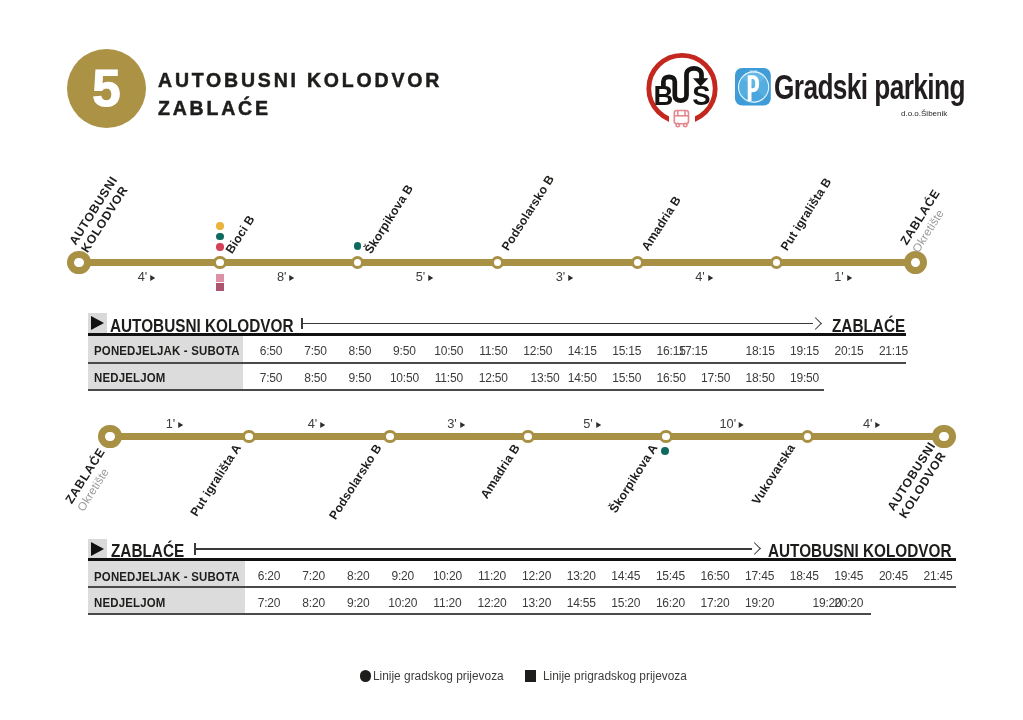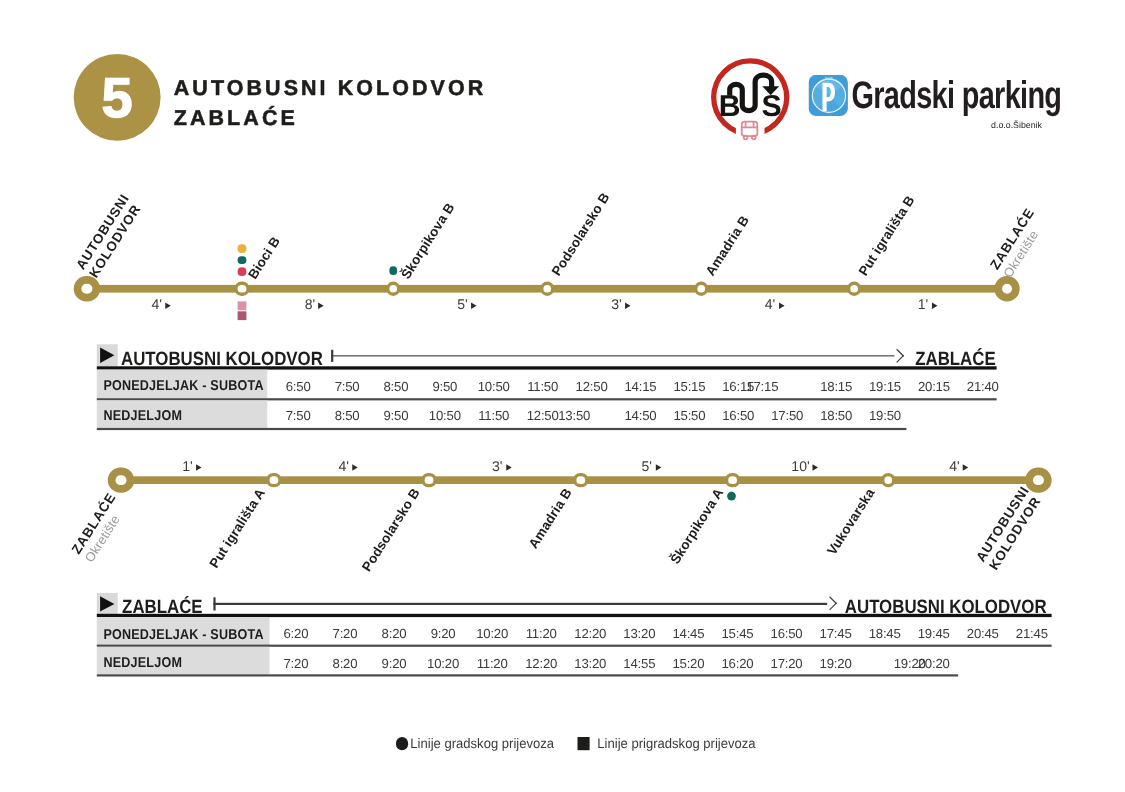--- a/index.html
+++ b/index.html
@@ -164,34 +164,34 @@
 <span class="tv" style="left:448.8px;top:351px">10:50</span>
 <span class="tv" style="left:493.3px;top:351px">11:50</span>
 <span class="tv" style="left:537.8px;top:351px">12:50</span>
 <span class="tv" style="left:582.2px;top:351px">14:15</span>
 <span class="tv" style="left:626.7px;top:351px">15:15</span>
 <span class="tv" style="left:671.1px;top:351px">16:15</span>
 <span class="tv" style="left:693px;top:351px">17:15</span>
 <span class="tv" style="left:760.1px;top:351px">18:15</span>
 <span class="tv" style="left:804.5px;top:351px">19:15</span>
 <span class="tv" style="left:849.0px;top:351px">20:15</span>
-<span class="tv" style="left:893.4px;top:351px">21:40</span>
+<span class="tv" style="left:893.4px;top:351px">21:15</span>
 
   <div class="hline" style="left:88px;top:362.1px;width:818px;height:1.5px;background:#4a4a4a;"></div>
 
   <div class="cell" style="left:88px;top:363.6px;width:155px;height:25.5px;"></div>
   <div class="rowlbl" style="left:94px;top:377px;">NEDJELJOM</div>
 
 <span class="tv" style="left:271.0px;top:378px">7:50</span>
 <span class="tv" style="left:315.5px;top:378px">8:50</span>
 <span class="tv" style="left:359.9px;top:378px">9:50</span>
 <span class="tv" style="left:404.4px;top:378px">10:50</span>
 <span class="tv" style="left:448.8px;top:378px">11:50</span>
 <span class="tv" style="left:493.3px;top:378px">12:50</span>
-<span class="tv" style="left:522px;top:378px">13:50</span>
+<span class="tv" style="left:545px;top:378px">13:50</span>
 <span class="tv" style="left:582.2px;top:378px">14:50</span>
 <span class="tv" style="left:626.7px;top:378px">15:50</span>
 <span class="tv" style="left:671.1px;top:378px">16:50</span>
 <span class="tv" style="left:715.6px;top:378px">17:50</span>
 <span class="tv" style="left:760.1px;top:378px">18:50</span>
 <span class="tv" style="left:804.5px;top:378px">19:50</span>
 
   <div class="hline" style="left:88px;top:389.1px;width:736px;height:1.5px;background:#4a4a4a;"></div>
 
   <div class="rline" style="left:110px;top:433.0px;width:834px;"></div>

